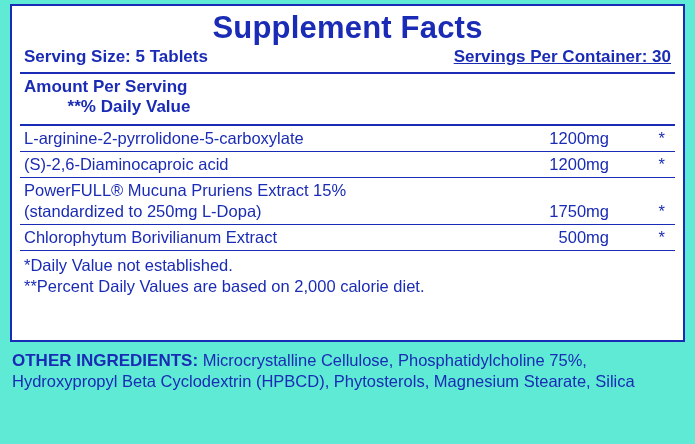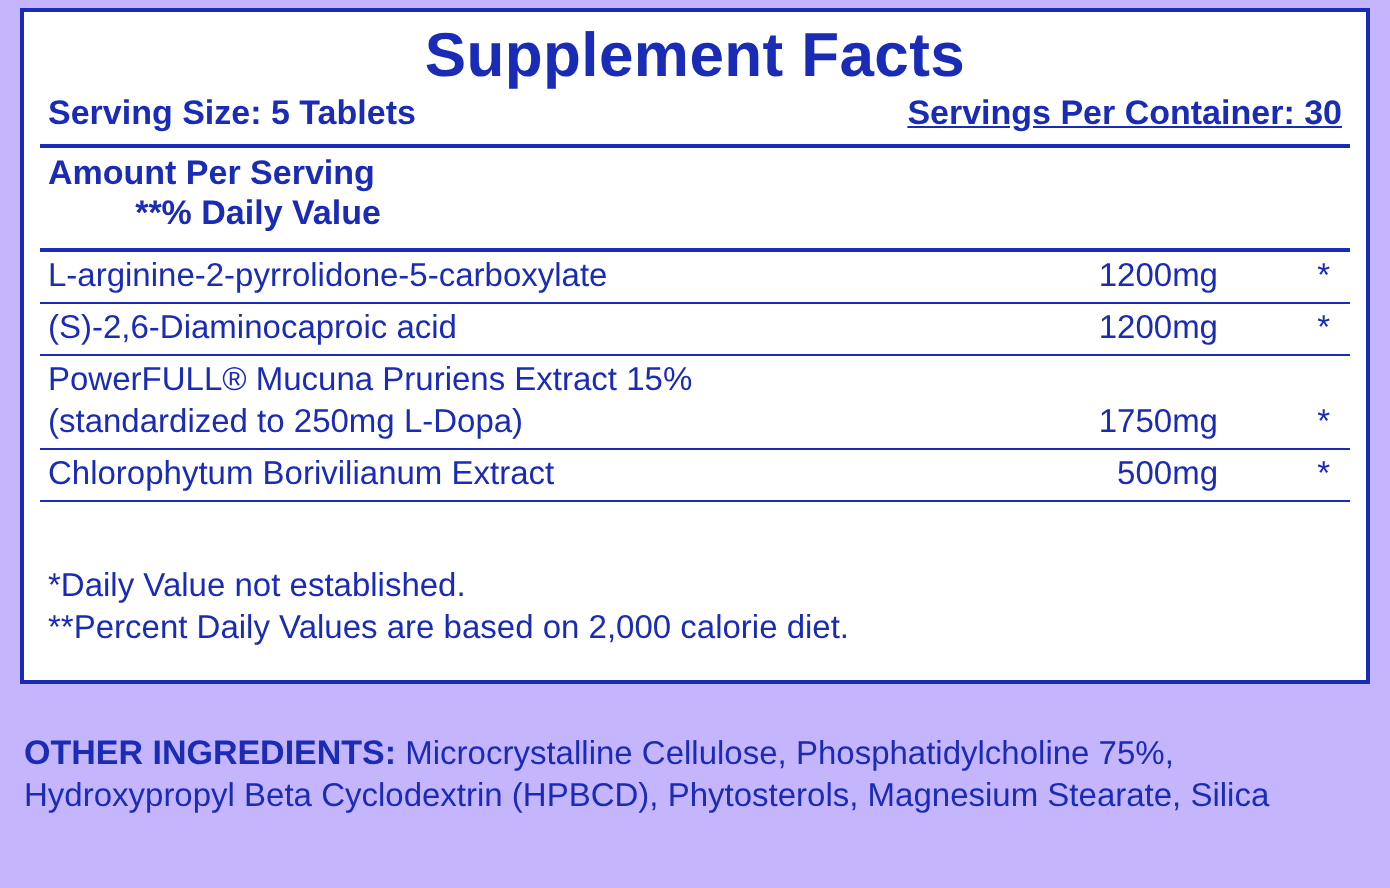--- a/index.html
+++ b/index.html
@@ -13,21 +13,21 @@
     font-family: "Liberation Sans", sans-serif;
     color: #1a2bb5;
     overflow: hidden;
   }
 
   .panel {
     position: relative;
     width: 695px;
     height: 444px;
     box-sizing: border-box;
-    background: #c4b5fd;
+    background: #5eead4;
   }
 
   
   .facts-box {
     position: absolute;
     left: 10px;
     top: 4px;
     width: 675px;
     height: 338px;
     box-sizing: border-box;
@@ -117,27 +117,26 @@
   .ing-dv {
     width: 56px;
     text-align: right;
     padding-right: 6px;
   }
 
   .footnotes {
     padding: 4px 12px 0 12px;
     font-size: 16.5px;
     line-height: 21px;
-    margin-top: 28px;
   }
 
   .other-ing {
     position: absolute;
     left: 12px;
-    top: 366px;
+    top: 350px;
     width: 672px;
     font-size: 16.5px;
     line-height: 21px;
   }
   .other-ing .label {
     font-weight: bold;
     font-size: 17px;
   }
 </style>
 </head>

